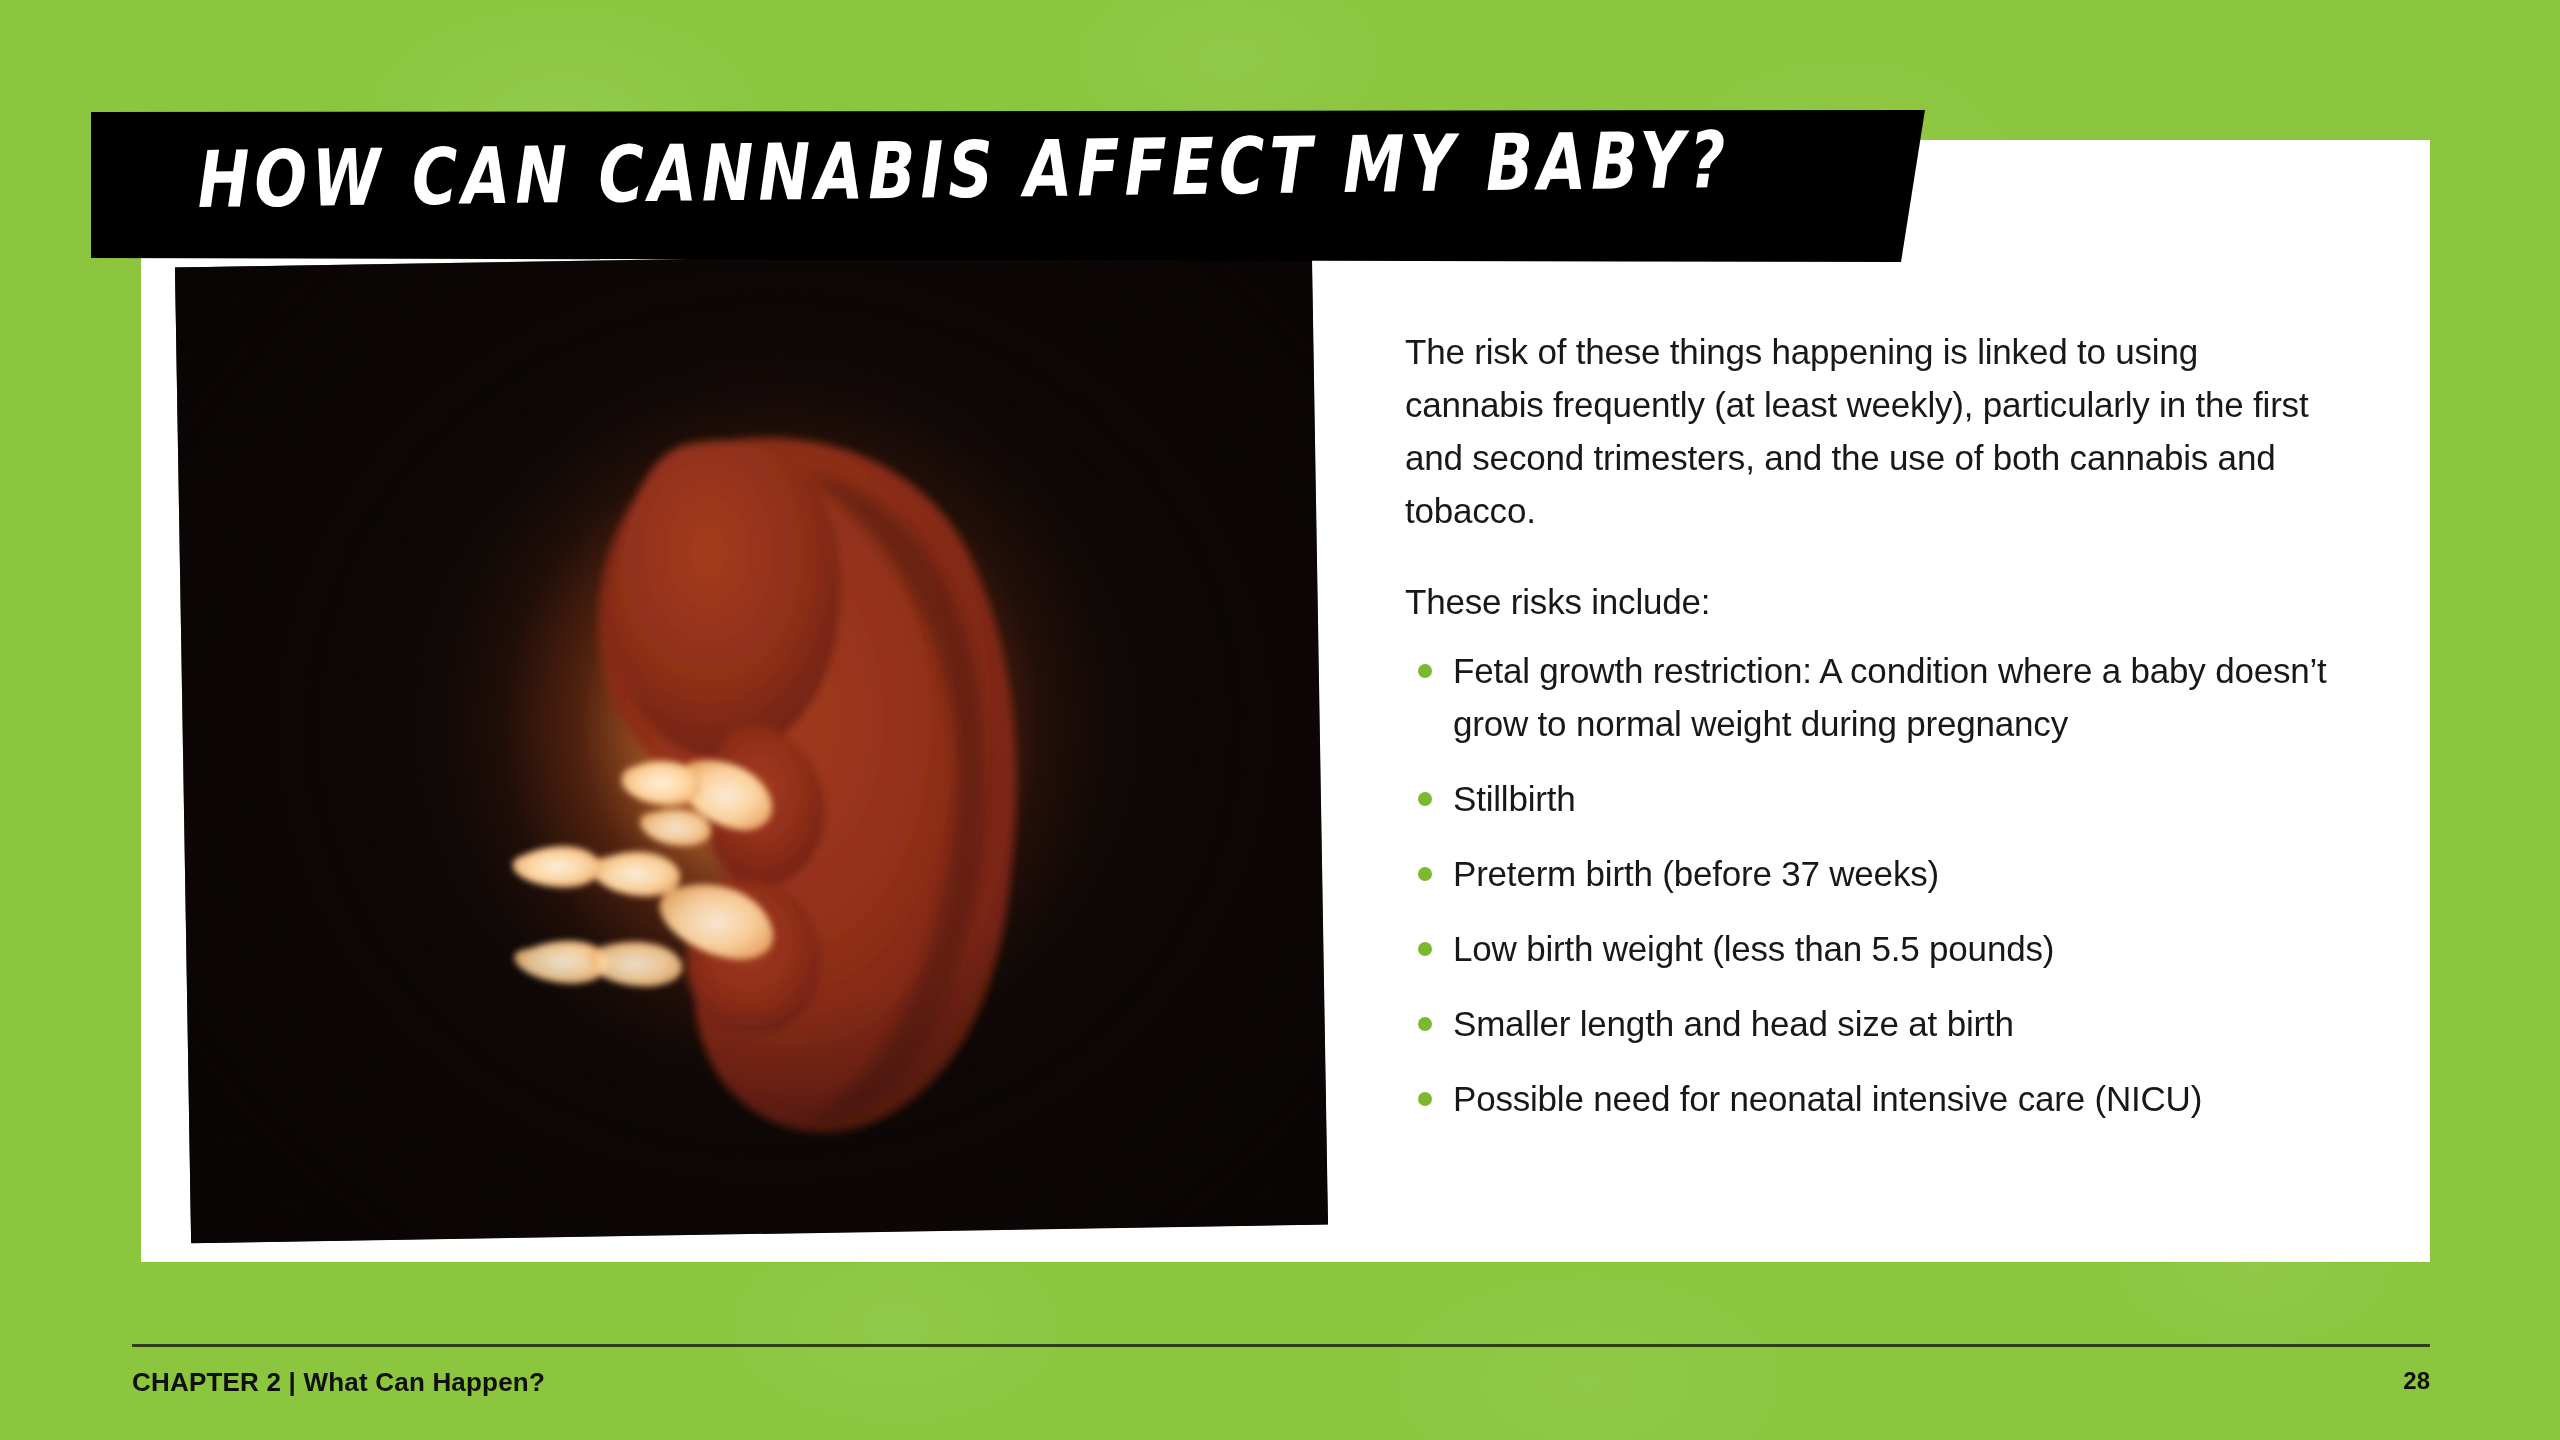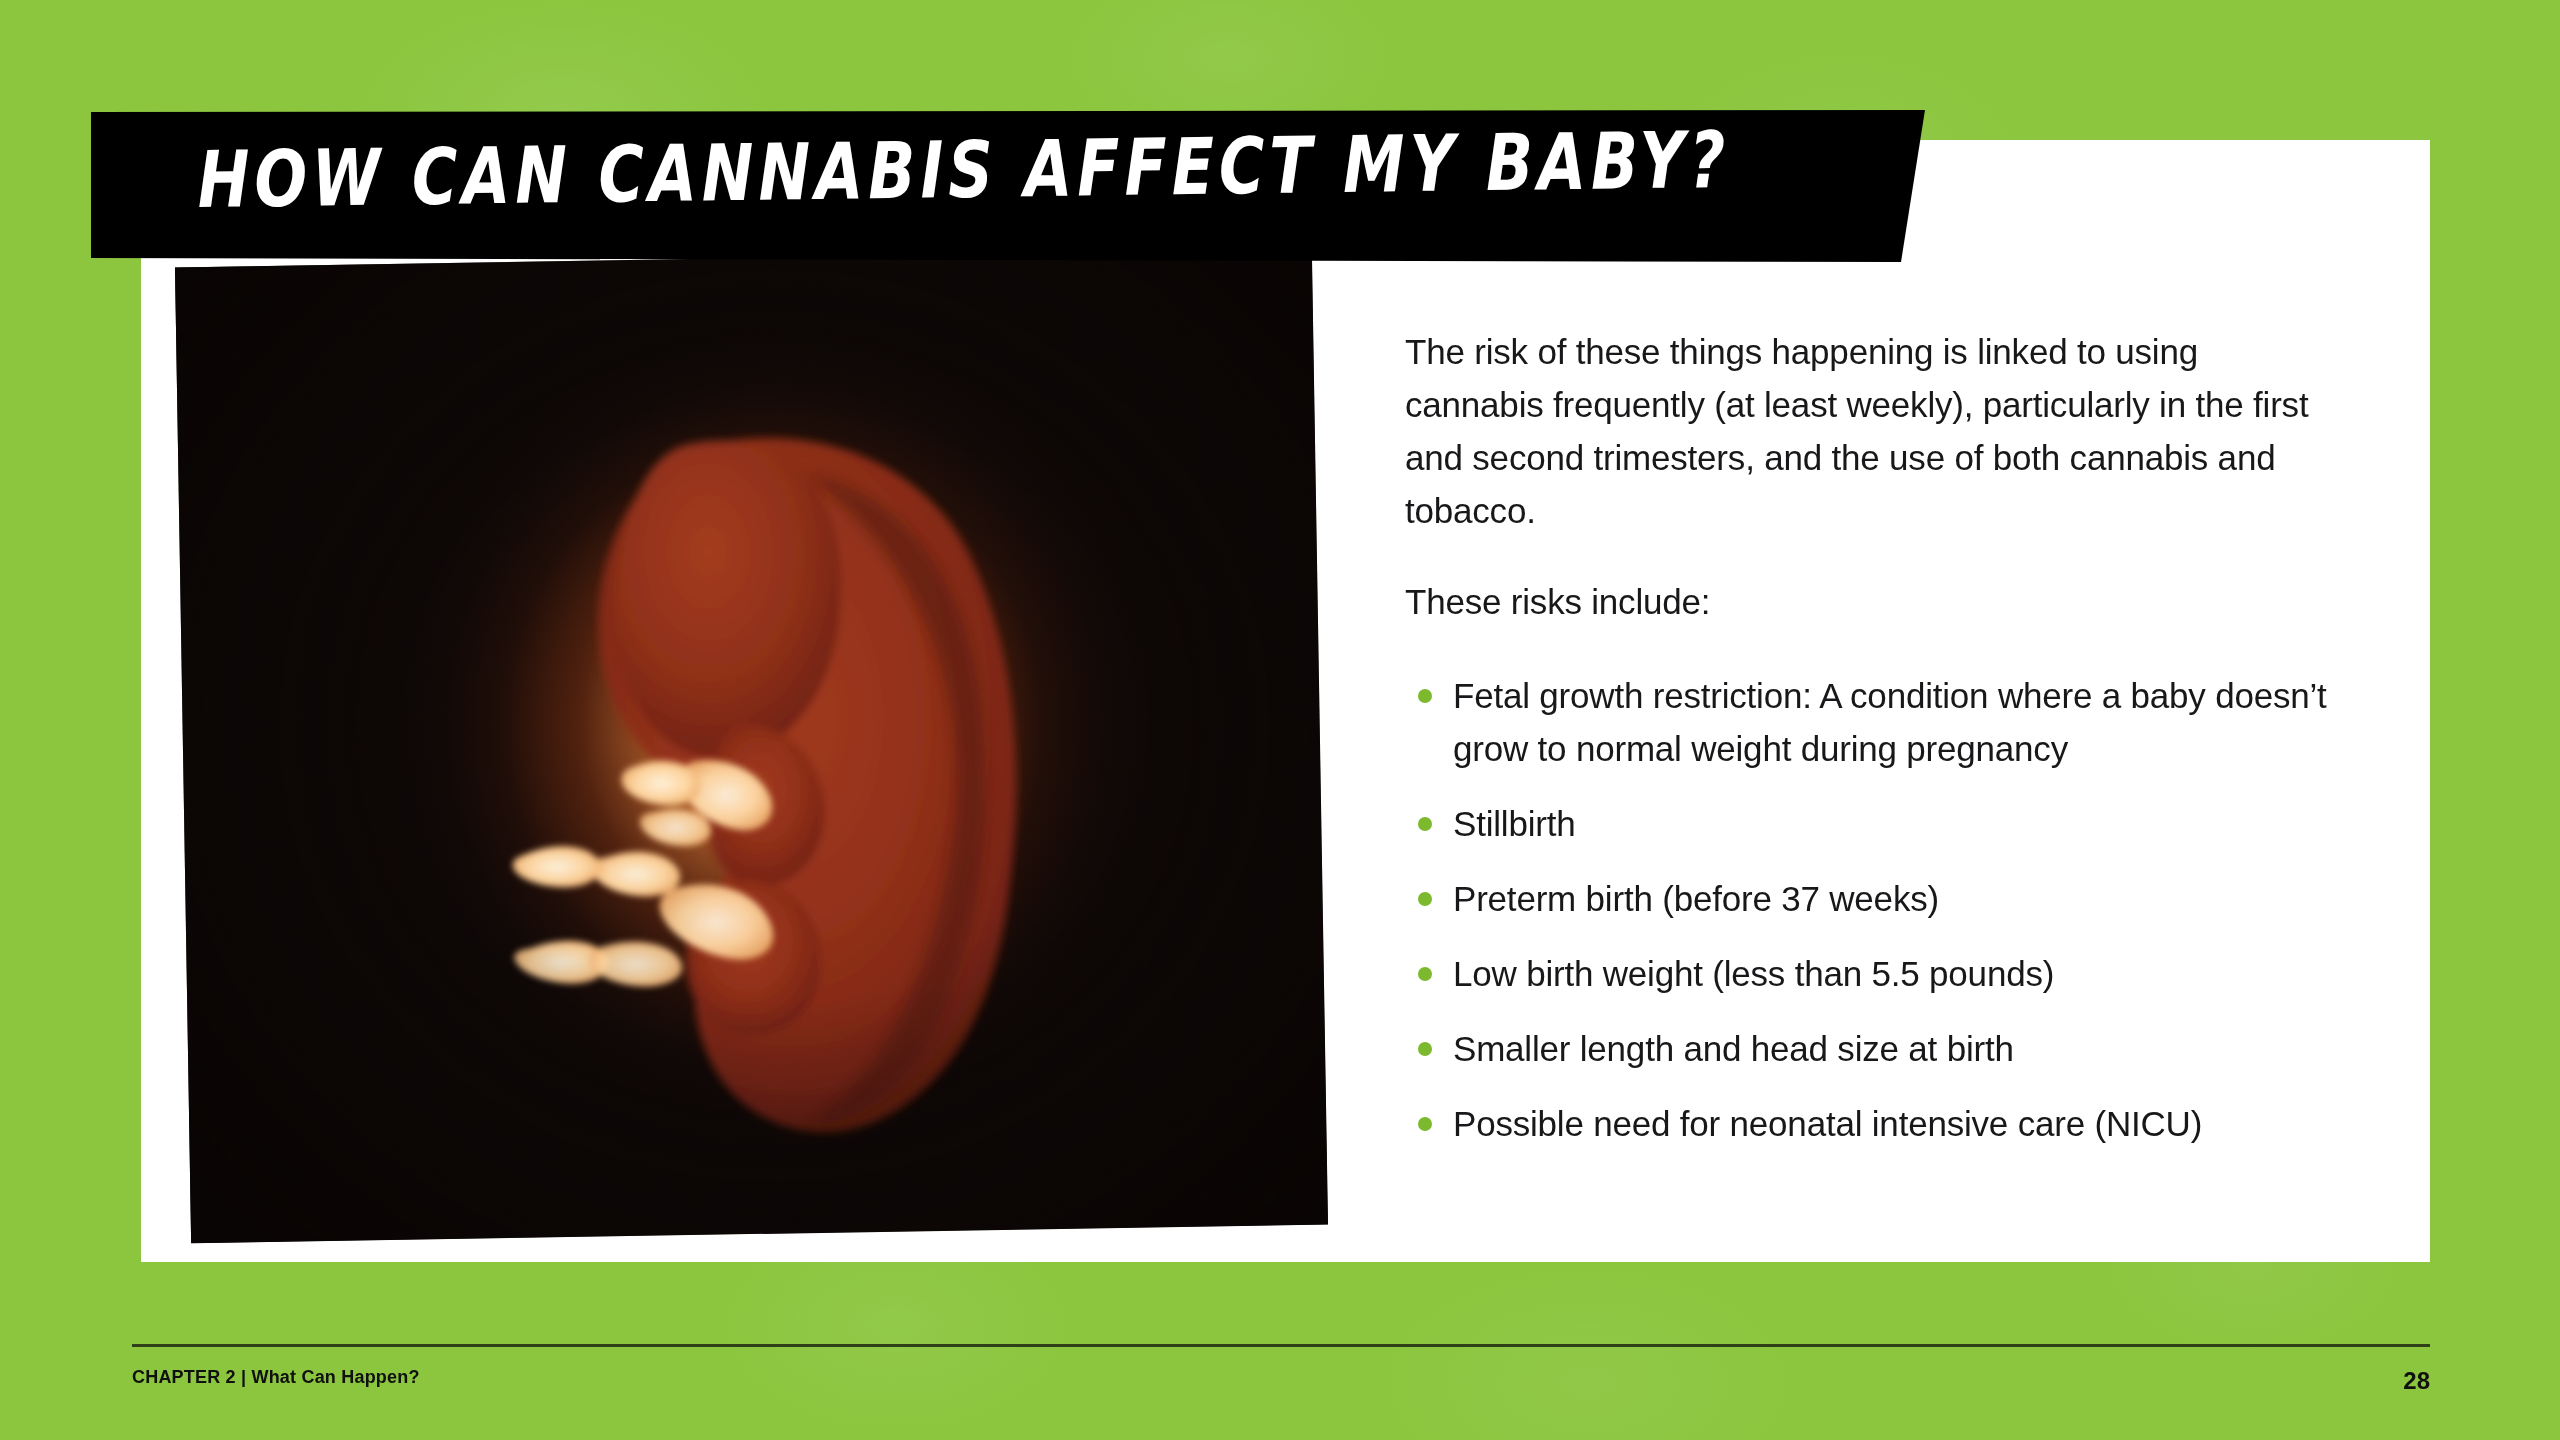--- a/index.html
+++ b/index.html
@@ -129,21 +129,21 @@
     color: #18181a;
   }
   .para {
     font-size: 35px;
     line-height: 53px;
     letter-spacing: -0.2px;
     margin: 0 0 38px 0;
     font-weight: 400;
   }
   .para.lead-in {
-    margin-bottom: 41px;
+    margin-bottom: 16px;
   }
   .bullets {
     list-style: none;
     margin: 8px;
     padding: 0;
   }
   .bullet-item {
     position: relative;
     padding-left: 40px;
     font-size: 35px;
@@ -167,21 +167,21 @@
     left: 132px;
     top: 1344px;
     width: 2298px;
     height: 3px;
     background: #2f3f18;
   }
   .footer-left {
     position: absolute;
     left: 132px;
     top: 1367px;
-    font-size: 18px;
+    font-size: 26px;
     font-weight: 700;
     color: #101010;
     letter-spacing: 0.2px;
     white-space: nowrap;
   }
   .footer-page {
     position: absolute;
     left: 2310px;
     top: 1367px;
     width: 120px;

